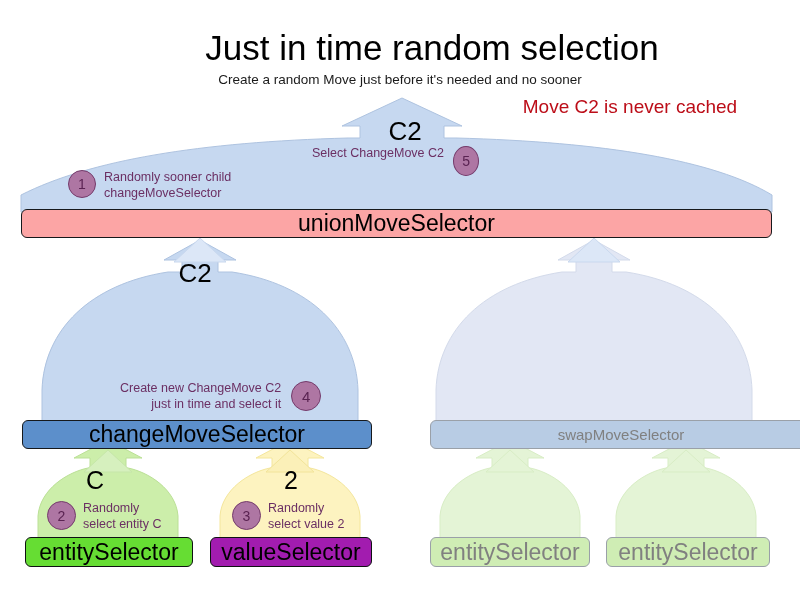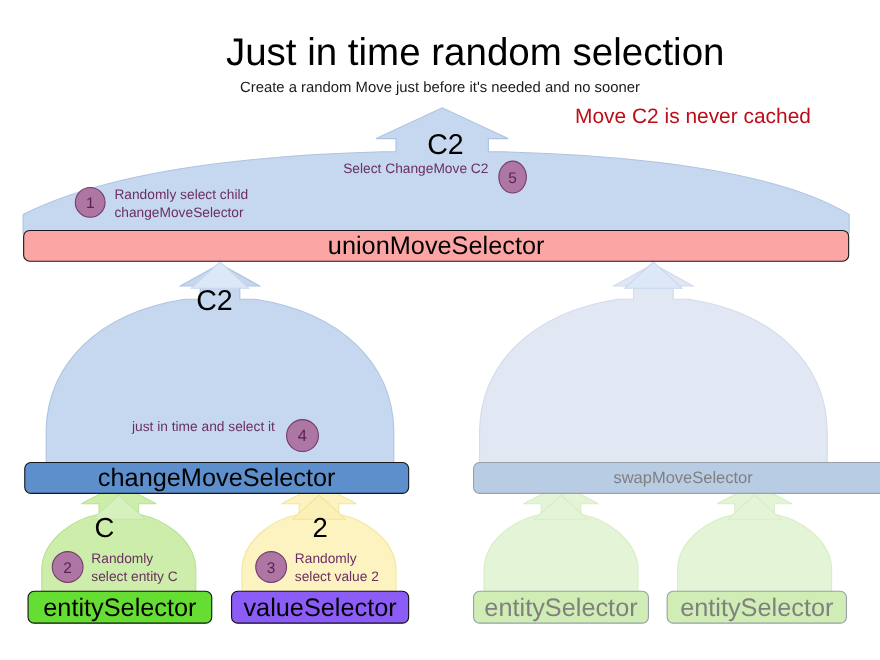--- a/index.html
+++ b/index.html
@@ -106,21 +106,21 @@
     left: 25px; top: 537px;
     width: 168px; height: 30px;
     background: #66DD33;
     border: 1.6px solid #0f1113;
     font-size: 23px;
     color: #000;
   }
   .bar-value {
     left: 210px; top: 537px;
     width: 162px; height: 30px;
-    background: #8b5cf6;
+    background: #a21caf;
     border: 1.6px solid #0f1113;
     font-size: 23px;
     color: #000;
   }
   .bar-entity-faded-1 {
     left: 430px; top: 537px;
     width: 160px; height: 30px;
     background: #CFEDB4;
     border: 1.1px solid #9aa0a8;
     font-size: 23px;
@@ -318,27 +318,28 @@
   <div class="move-label ml-value">2</div>
 
   <div class="step step5">
     <div class="step-text">Select ChangeMove C2</div>
     <div class="badge">5</div>
   </div>
 
   <div class="step step1">
     <div class="badge">1</div>
     <div class="step-text">
-      <div>Randomly select child</div>
+      <div>Randomly sooner child</div>
       <div>changeMoveSelector</div>
     </div>
   </div>
 
   <div class="step step4">
     <div class="step-text">
+      <div>Create new ChangeMove C2</div>
       <div>just in time and select it</div>
     </div>
     <div class="badge">4</div>
   </div>
 
   <div class="step step2">
     <div class="badge">2</div>
     <div class="step-text">
       <div>Randomly</div>
       <div>select entity C</div>

